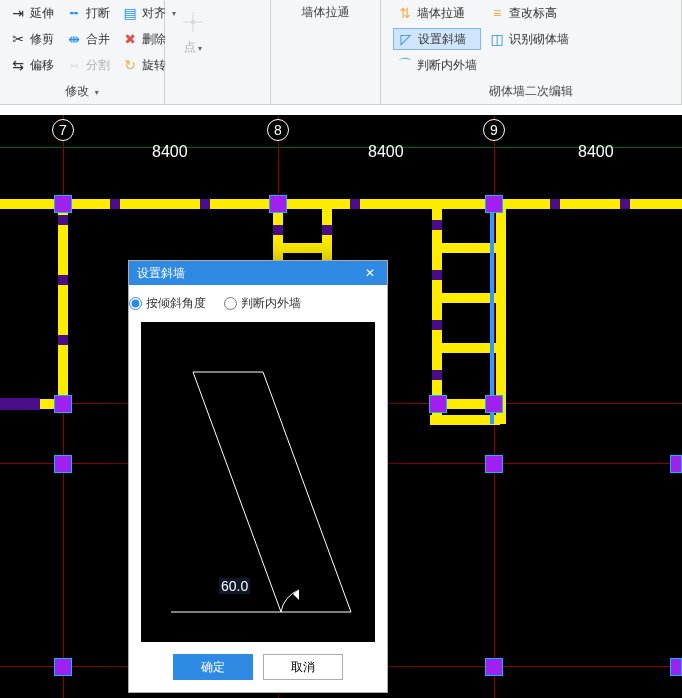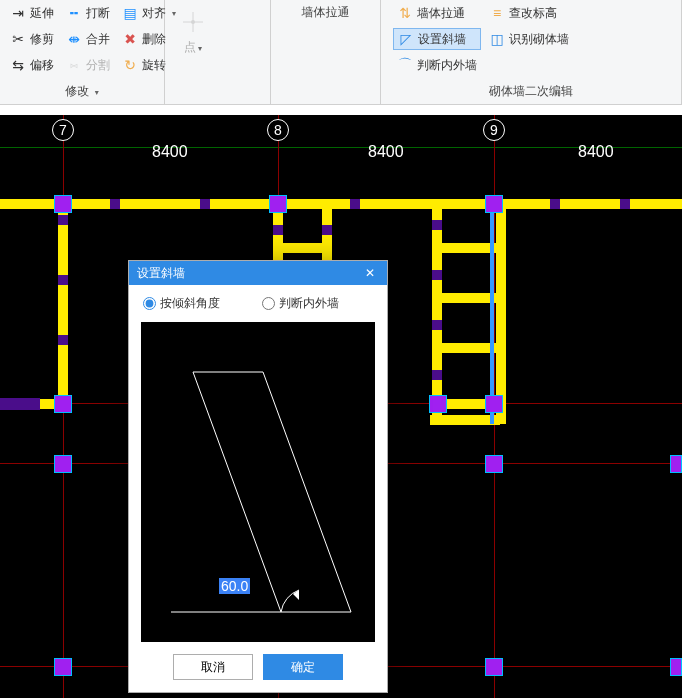--- a/index.html
+++ b/index.html
@@ -34,24 +34,24 @@
   .wall-h { position: absolute; height: 10px; background: #ffec00; }
   .wall-v { position: absolute; width: 10px; background: #ffec00; }
   .wall-seg { position:absolute; background:#4a0d8a; }
   .node { position: absolute; width: 18px; height: 18px; background: #a020f0; border: 1px solid #00bfff; }
   .vblue { position:absolute; width:4px; background:#3399ff; }
 
   
   .dialog { position: absolute; top: 260px; left: 128px; width: 260px; background: #fff; box-shadow: 0 8px 30px rgba(0,0,0,0.5); border: 1px solid #adadad; }
   .dlg-title { background: #2f8ae4; color: #fff; height: 24px; display: flex; align-items: center; padding: 0 8px; font-size: 12px; justify-content: space-between; }
   .dlg-close { width: 18px; height: 18px; display:flex; align-items:center; justify-content:center; cursor:pointer; }
-  .dlg-radio-row { display: flex; gap: 42px; padding: 10px 14px; align-items:center; }
+  .dlg-radio-row { display: flex; gap: 18px; padding: 10px 0; align-items:center; }
   .dlg-radio-row label { display:flex; align-items:center; gap:4px; font-size:12px; color:#333; cursor:pointer; }
   .dlg-preview { margin: 0 12px; height: 320px; background: #000; position: relative; }
-  .dlg-value { position:absolute; background:#3b82f6; color:#fff; font-size:14px; padding:0 2px; }
+  .dlg-value { position:absolute; background:#0f172a; color:#fff; font-size:14px; padding:0 2px; }
   .dlg-buttons { display:flex; gap:10px; justify-content:center; padding:12px; }
   .dlg-btn { width:80px; height:26px; border:1px solid #adadad; background:#fff; font-size:12px; cursor:pointer; }
   .dlg-btn.primary { background:#2f8ae4; color:#fff; border-color:#2f8ae4; }
   input[type=radio]{ accent-color:#2f8ae4; }
 </style>
 </head>
 <body>
 
 <div class="ribbon">
 
@@ -247,16 +247,16 @@
   <div class="dlg-preview">
     <svg width="236" height="320" style="position:absolute;left:0;top:0">
       <polyline points="52,50 122,50 210,290 30,290" fill="none" stroke="#fff" stroke-width="1"></polyline>
       <line x1="52" y1="50" x2="140" y2="290" stroke="#fff" stroke-width="1"></line>
       <path d="M140 290 A28 28 0 0 1 158 268" fill="none" stroke="#fff"></path>
       <polygon points="158,268 152,272 158,278" fill="#fff"></polygon>
     </svg>
     <div class="dlg-value" style="left:78px; top:256px">60.0</div>
   </div>
   <div class="dlg-buttons">
+    <button class="dlg-btn primary">确定</button>
     <button class="dlg-btn">取消</button>
-    <button class="dlg-btn primary">确定</button>
   </div>
 </div>
 
 </body></html>

